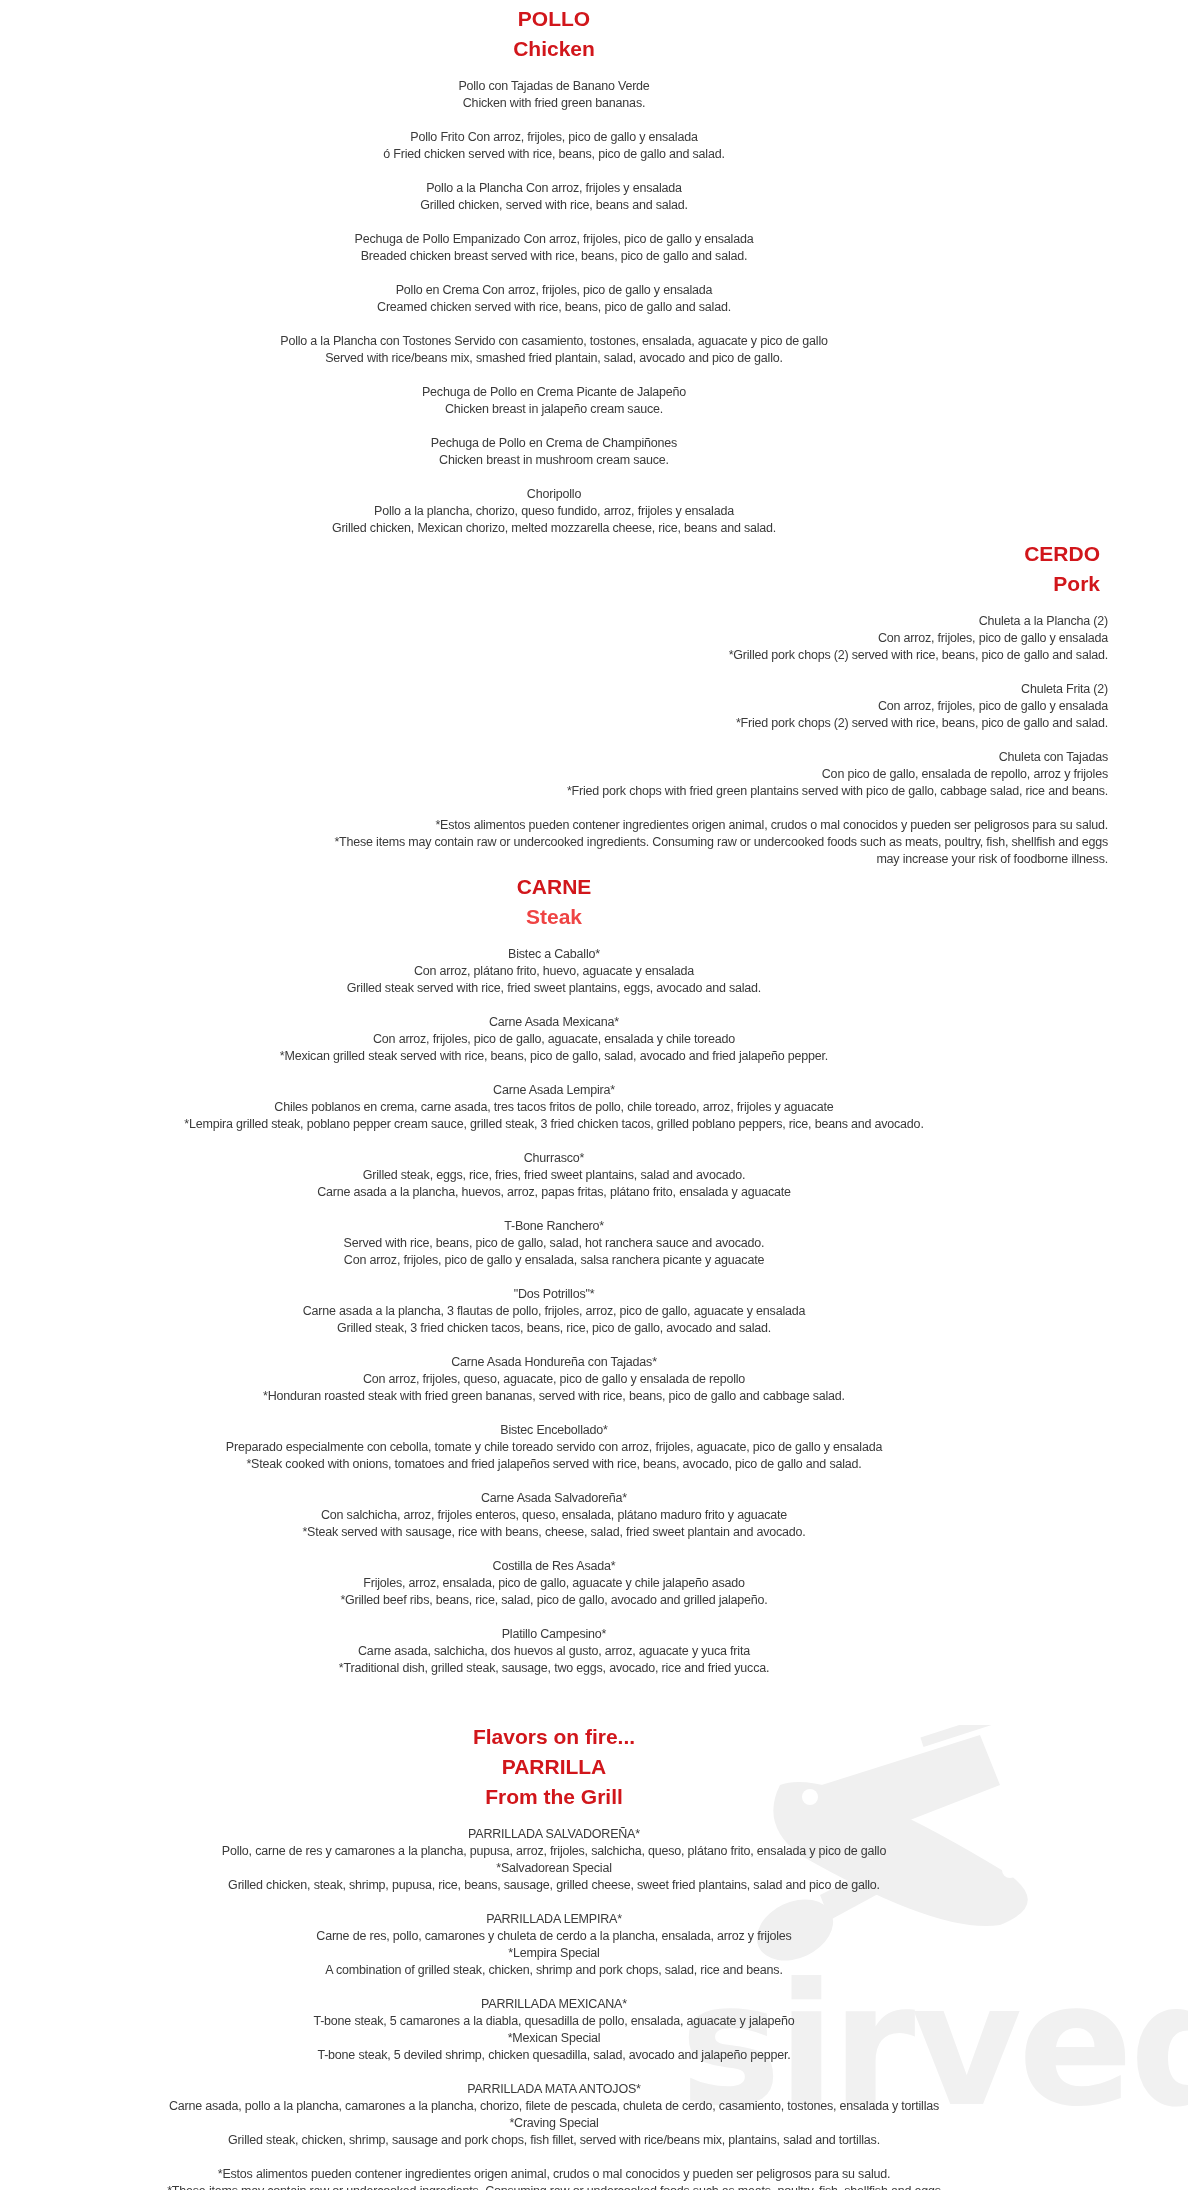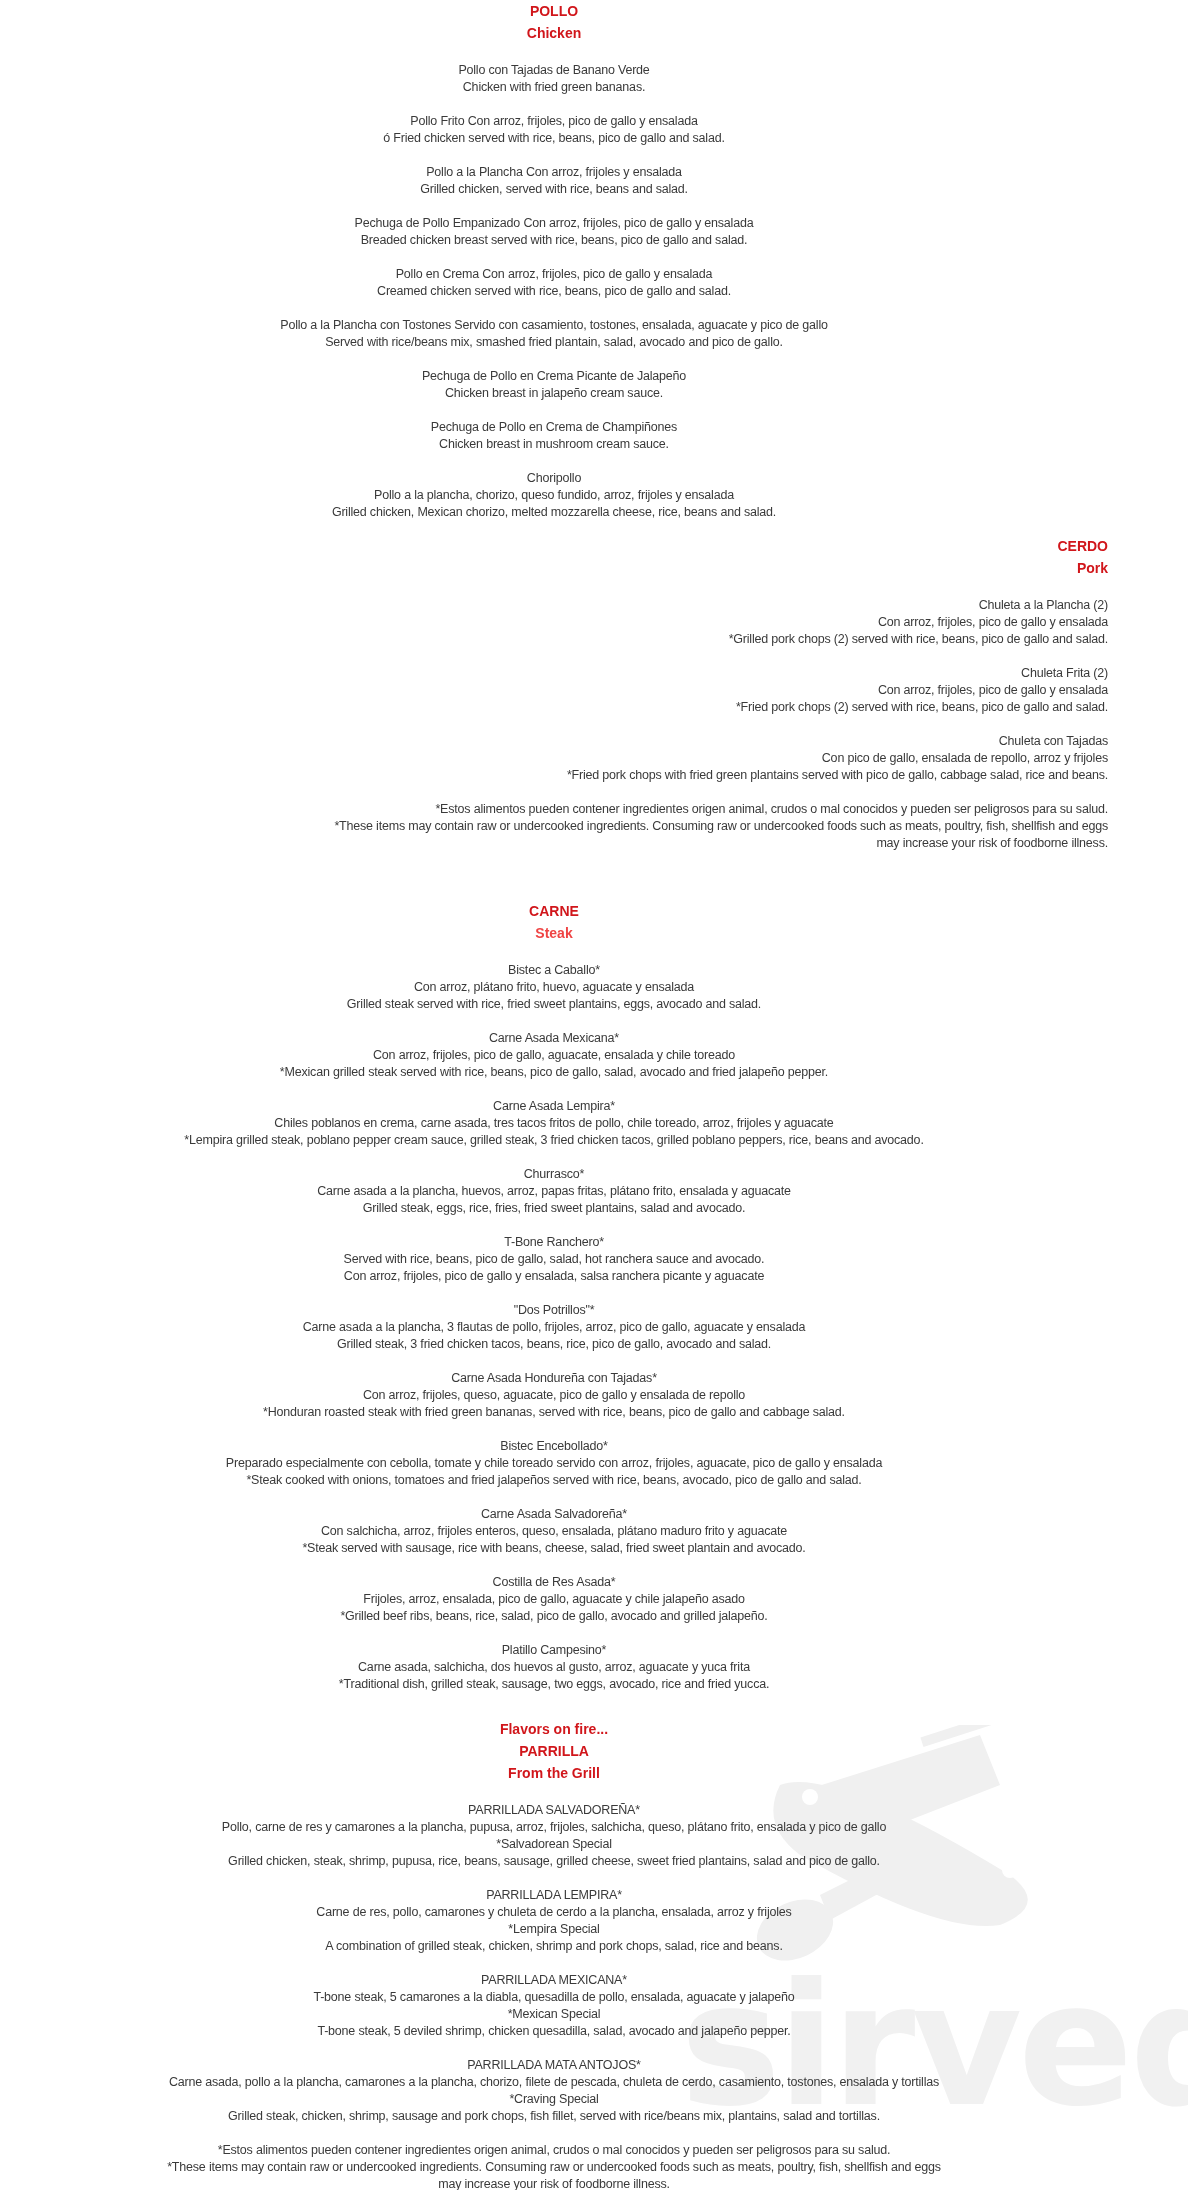--- a/index.html
+++ b/index.html
@@ -1,19 +1,19 @@
 <!DOCTYPE html>
 <html><head>
 <meta charset="utf-8">
 <style>
   html, body { margin: 0; padding: 0; background: #ffffff; }
   body { width: 1188px; height: 2190px; position: relative; overflow: hidden;
          font-family: "Liberation Sans", sans-serif; color: #3a3a3a; }
   .menu { position: absolute; left: 0; top: 0; width: 1108px; text-align: center; }
-  .section-title { color: #d1161b; font-weight: bold; font-size: 14px; line-height: 22px; margin: 0; }
+  .section-title { color: #d1161b; font-weight: bold; font-size: 21px; line-height: 22px; margin: 8px; }
   .section-head { padding-top: 0; margin-bottom: 18px; }
   .item { margin-bottom: 17px; }
   .line { font-size: 12.5px; line-height: 17px; letter-spacing: -0.2px; white-space: nowrap; }
   .note { margin-top: 0; margin-bottom: 44px; }
   .watermark { position: absolute; left: 680px; top: 1725px; width: 470px; height: 460px; pointer-events: none; }
   .wm-text { position: absolute; left: 680px; top: 1960px; font-size: 170px; font-weight: bold; color: #f1f1f1;
              letter-spacing: -4px; font-family: "DejaVu Sans", sans-serif; line-height: 1; z-index: 0; }
   .menu { z-index: 1; }
 </style>
 </head>
@@ -95,21 +95,21 @@
         <div class="line">Chuleta con Tajadas</div>
         <div class="line">Con pico de gallo, ensalada de repollo, arroz y frijoles</div>
         <div class="line">*Fried pork chops with fried green plantains served with pico de gallo, cabbage salad, rice and beans.</div>
       </div>
       <div class="note">
         <div class="line">*Estos alimentos pueden contener ingredientes origen animal, crudos o mal conocidos y pueden ser peligrosos para su salud.</div>
         <div class="line">*These items may contain raw or undercooked ingredients. Consuming raw or undercooked foods such as meats, poultry, fish, shellfish and eggs</div>
         <div class="line">may increase your risk of foodborne illness.</div>
       </div>
     </div>
-    <div style="position: absolute; left: 0px; width: 1108px; top: 900px;">
+    <div style="position: absolute; left: 0px; width: 1108px; top: 868px;">
       <div class="section-head">
         <div class="section-title" style="color: rgb(209, 22, 27);">CARNE</div>
         <div class="section-title" style="color: #ef4444;">Steak</div>
       </div>
       <div class="item">
         <div class="line">Bistec a Caballo*</div>
         <div class="line">Con arroz, plátano frito, huevo, aguacate y ensalada</div>
         <div class="line">Grilled steak served with rice, fried sweet plantains, eggs, avocado and salad.</div>
       </div>
       <div class="item">
@@ -117,22 +117,22 @@
         <div class="line">Con arroz, frijoles, pico de gallo, aguacate, ensalada y chile toreado</div>
         <div class="line">*Mexican grilled steak served with rice, beans, pico de gallo, salad, avocado and fried jalapeño pepper.</div>
       </div>
       <div class="item">
         <div class="line">Carne Asada Lempira*</div>
         <div class="line">Chiles poblanos en crema, carne asada, tres tacos fritos de pollo, chile toreado, arroz, frijoles y aguacate</div>
         <div class="line">*Lempira grilled steak, poblano pepper cream sauce, grilled steak, 3 fried chicken tacos, grilled poblano peppers, rice, beans and avocado.</div>
       </div>
       <div class="item">
         <div class="line">Churrasco*</div>
+        <div class="line">Grilled steak, eggs, rice, fries, fried sweet plantains, salad and avocado.</div>
         <div class="line">Carne asada a la plancha, huevos, arroz, papas fritas, plátano frito, ensalada y aguacate</div>
-        <div class="line">Grilled steak, eggs, rice, fries, fried sweet plantains, salad and avocado.</div>
       </div>
       <div class="item">
         <div class="line">T-Bone Ranchero*</div>
         <div class="line">Served with rice, beans, pico de gallo, salad, hot ranchera sauce and avocado.</div>
         <div class="line">Con arroz, frijoles, pico de gallo y ensalada, salsa ranchera picante y aguacate</div>
       </div>
       <div class="item">
         <div class="line">"Dos Potrillos"*</div>
         <div class="line">Carne asada a la plancha, 3 flautas de pollo, frijoles, arroz, pico de gallo, aguacate y ensalada</div>
         <div class="line">Grilled steak, 3 fried chicken tacos, beans, rice, pico de gallo, avocado and salad.</div>

